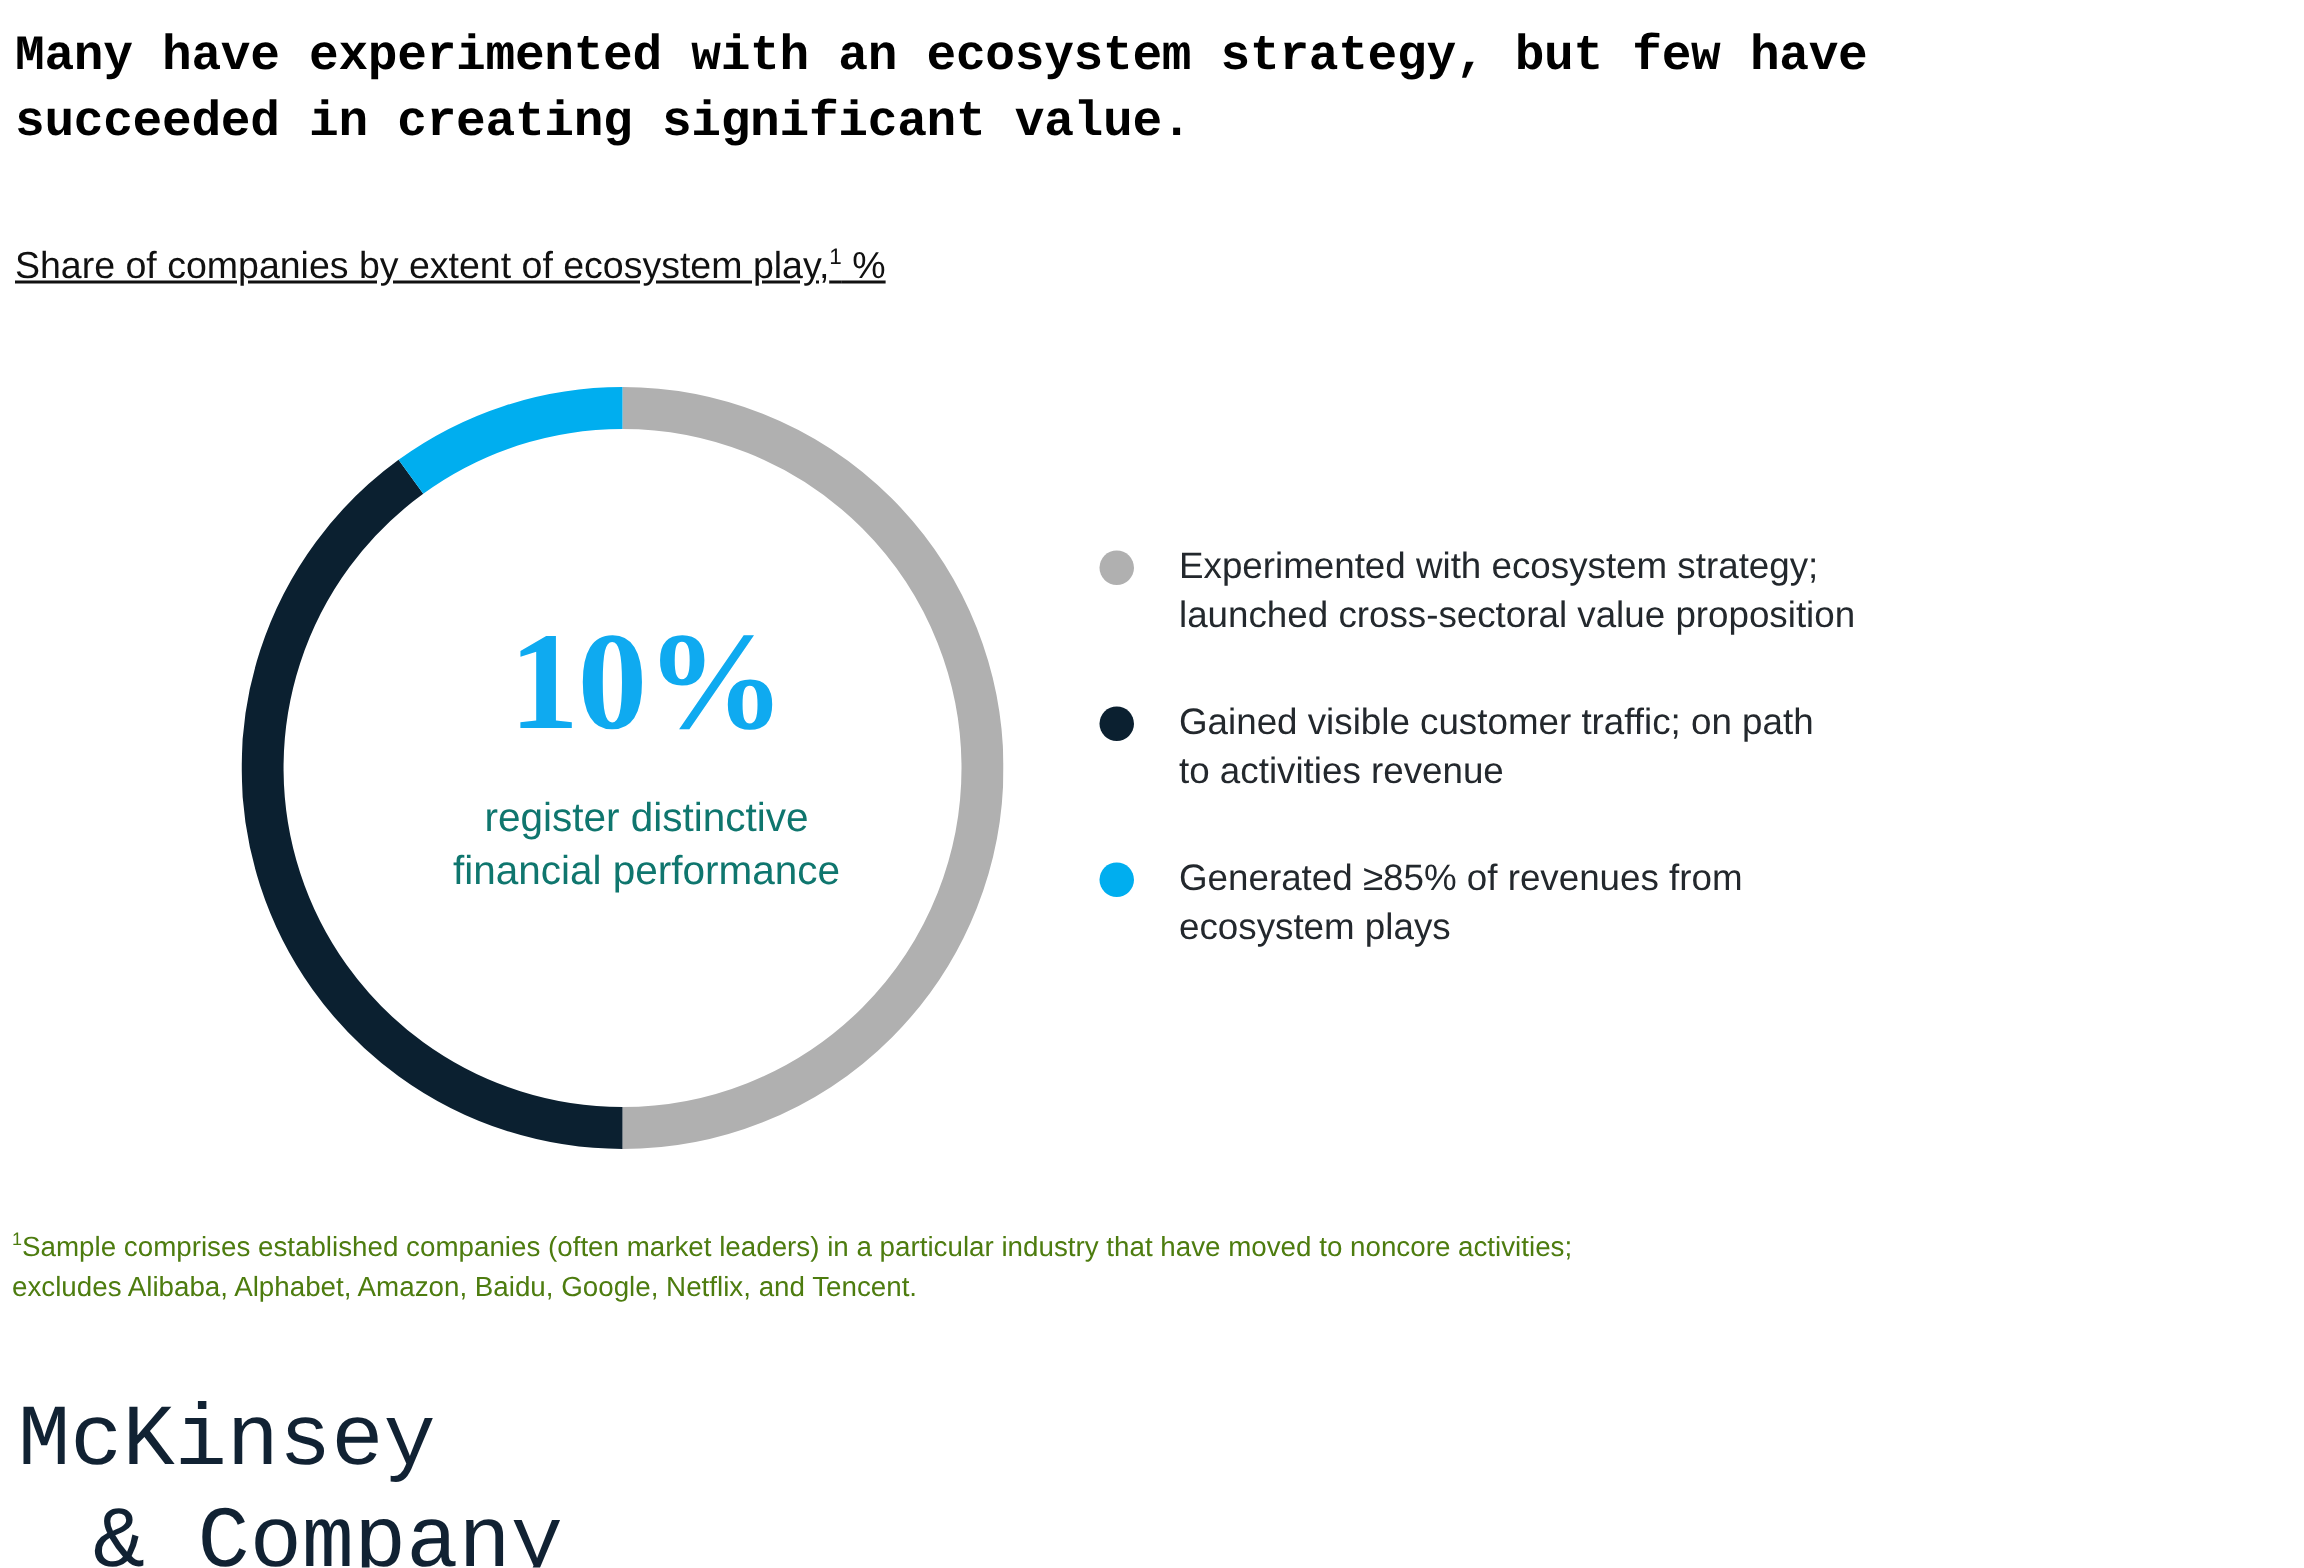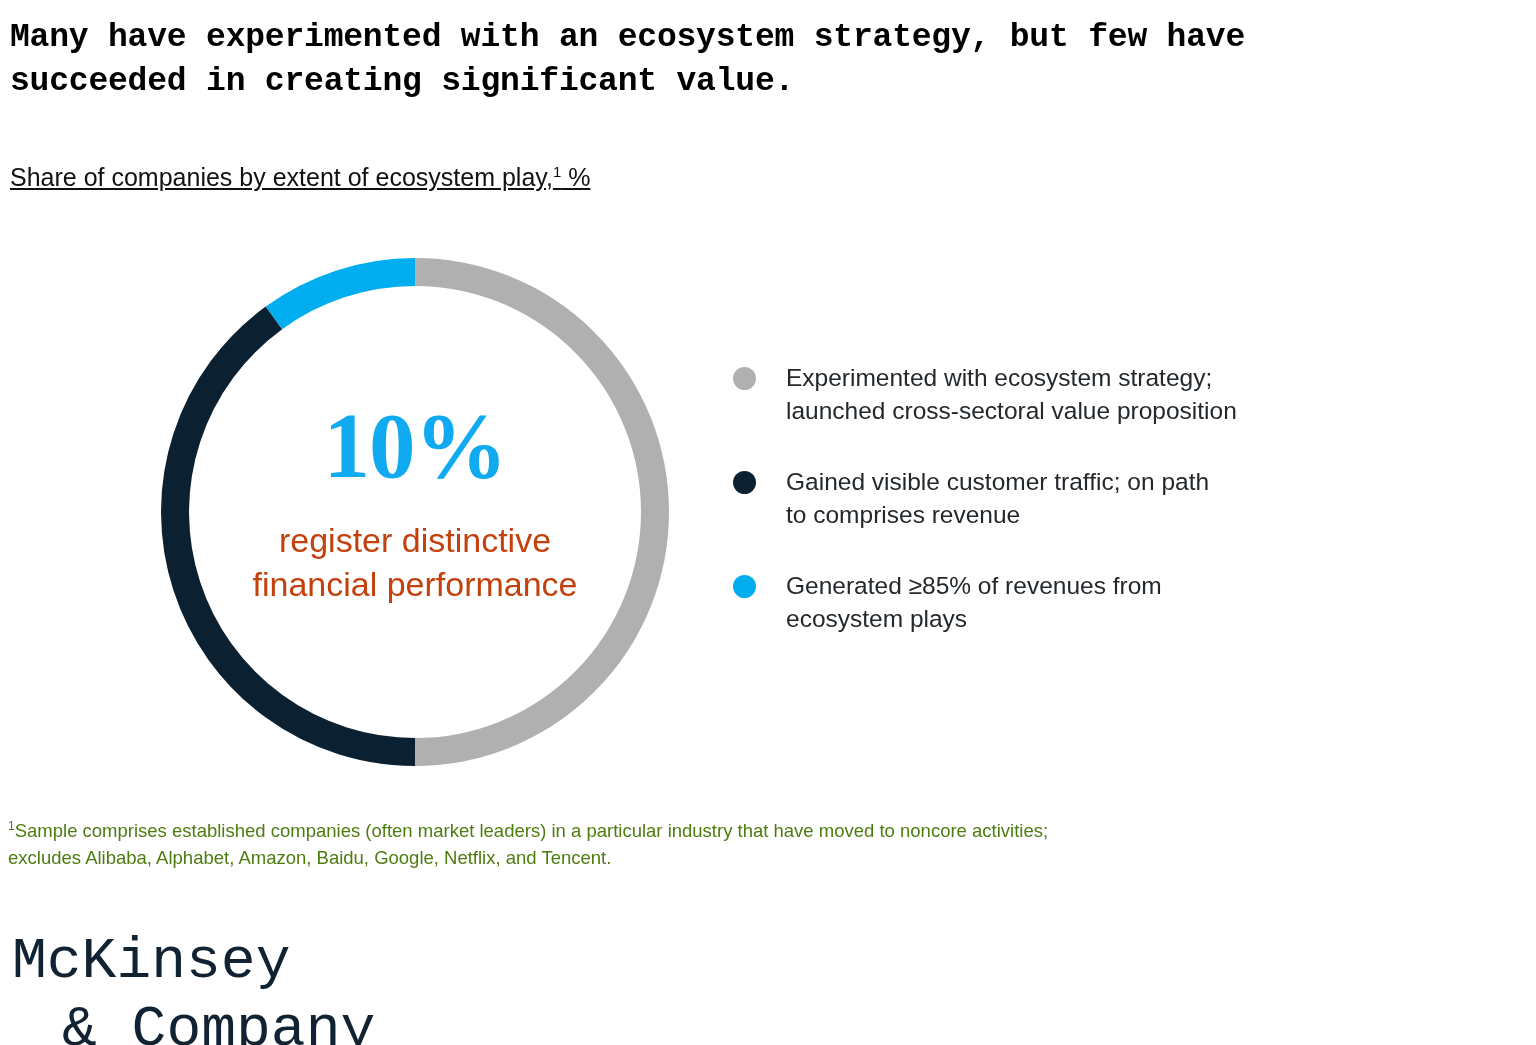--- a/index.html
+++ b/index.html
@@ -56,44 +56,44 @@
   }
   #donut-svg {
     position: absolute;
     left: 0;
     top: 0;
     width: 508px;
     height: 508px;
   }
   #donut-center {
     position: absolute;
-    left: 0;
+    left: 16px;
     top: 0;
     width: 508px;
     height: 508px;
     display: flex;
     flex-direction: column;
     align-items: center;
     justify-content: center;
     text-align: center;
   }
   #donut-value {
     font-family: "Liberation Serif", serif;
     font-weight: bold;
     font-size: 93px;
     line-height: 0.98;
     color: #0FAAF0;
     letter-spacing: -1px;
     margin-top: -18px;
   }
   #donut-caption {
     margin-top: 28px;
-    font-size: 34px;
+    font-size: 27px;
     line-height: 1.28;
-    color: #c2410c;
+    color: #0f766e;
     white-space: pre-line;
   }
 
   
   #legend {
     position: absolute;
     left: 733px;
     top: 362px;
     width: 620px;
   }
@@ -178,21 +178,21 @@
 
   <div class="legend-item">
     <span class="legend-dot" style="background: rgb(176, 176, 176);"></span>
     <span class="legend-label">Experimented with ecosystem strategy;
 launched cross-sectoral value proposition</span>
   </div>
 
   <div class="legend-item">
     <span class="legend-dot" style="background: rgb(11, 32, 48);"></span>
     <span class="legend-label">Gained visible customer traffic; on path
-to comprises revenue</span>
+to activities revenue</span>
   </div>
 
   <div class="legend-item">
     <span class="legend-dot" style="background: rgb(0, 174, 239);"></span>
     <span class="legend-label">Generated ≥85% of revenues from
 ecosystem plays</span>
   </div>
 
 </div>
 

